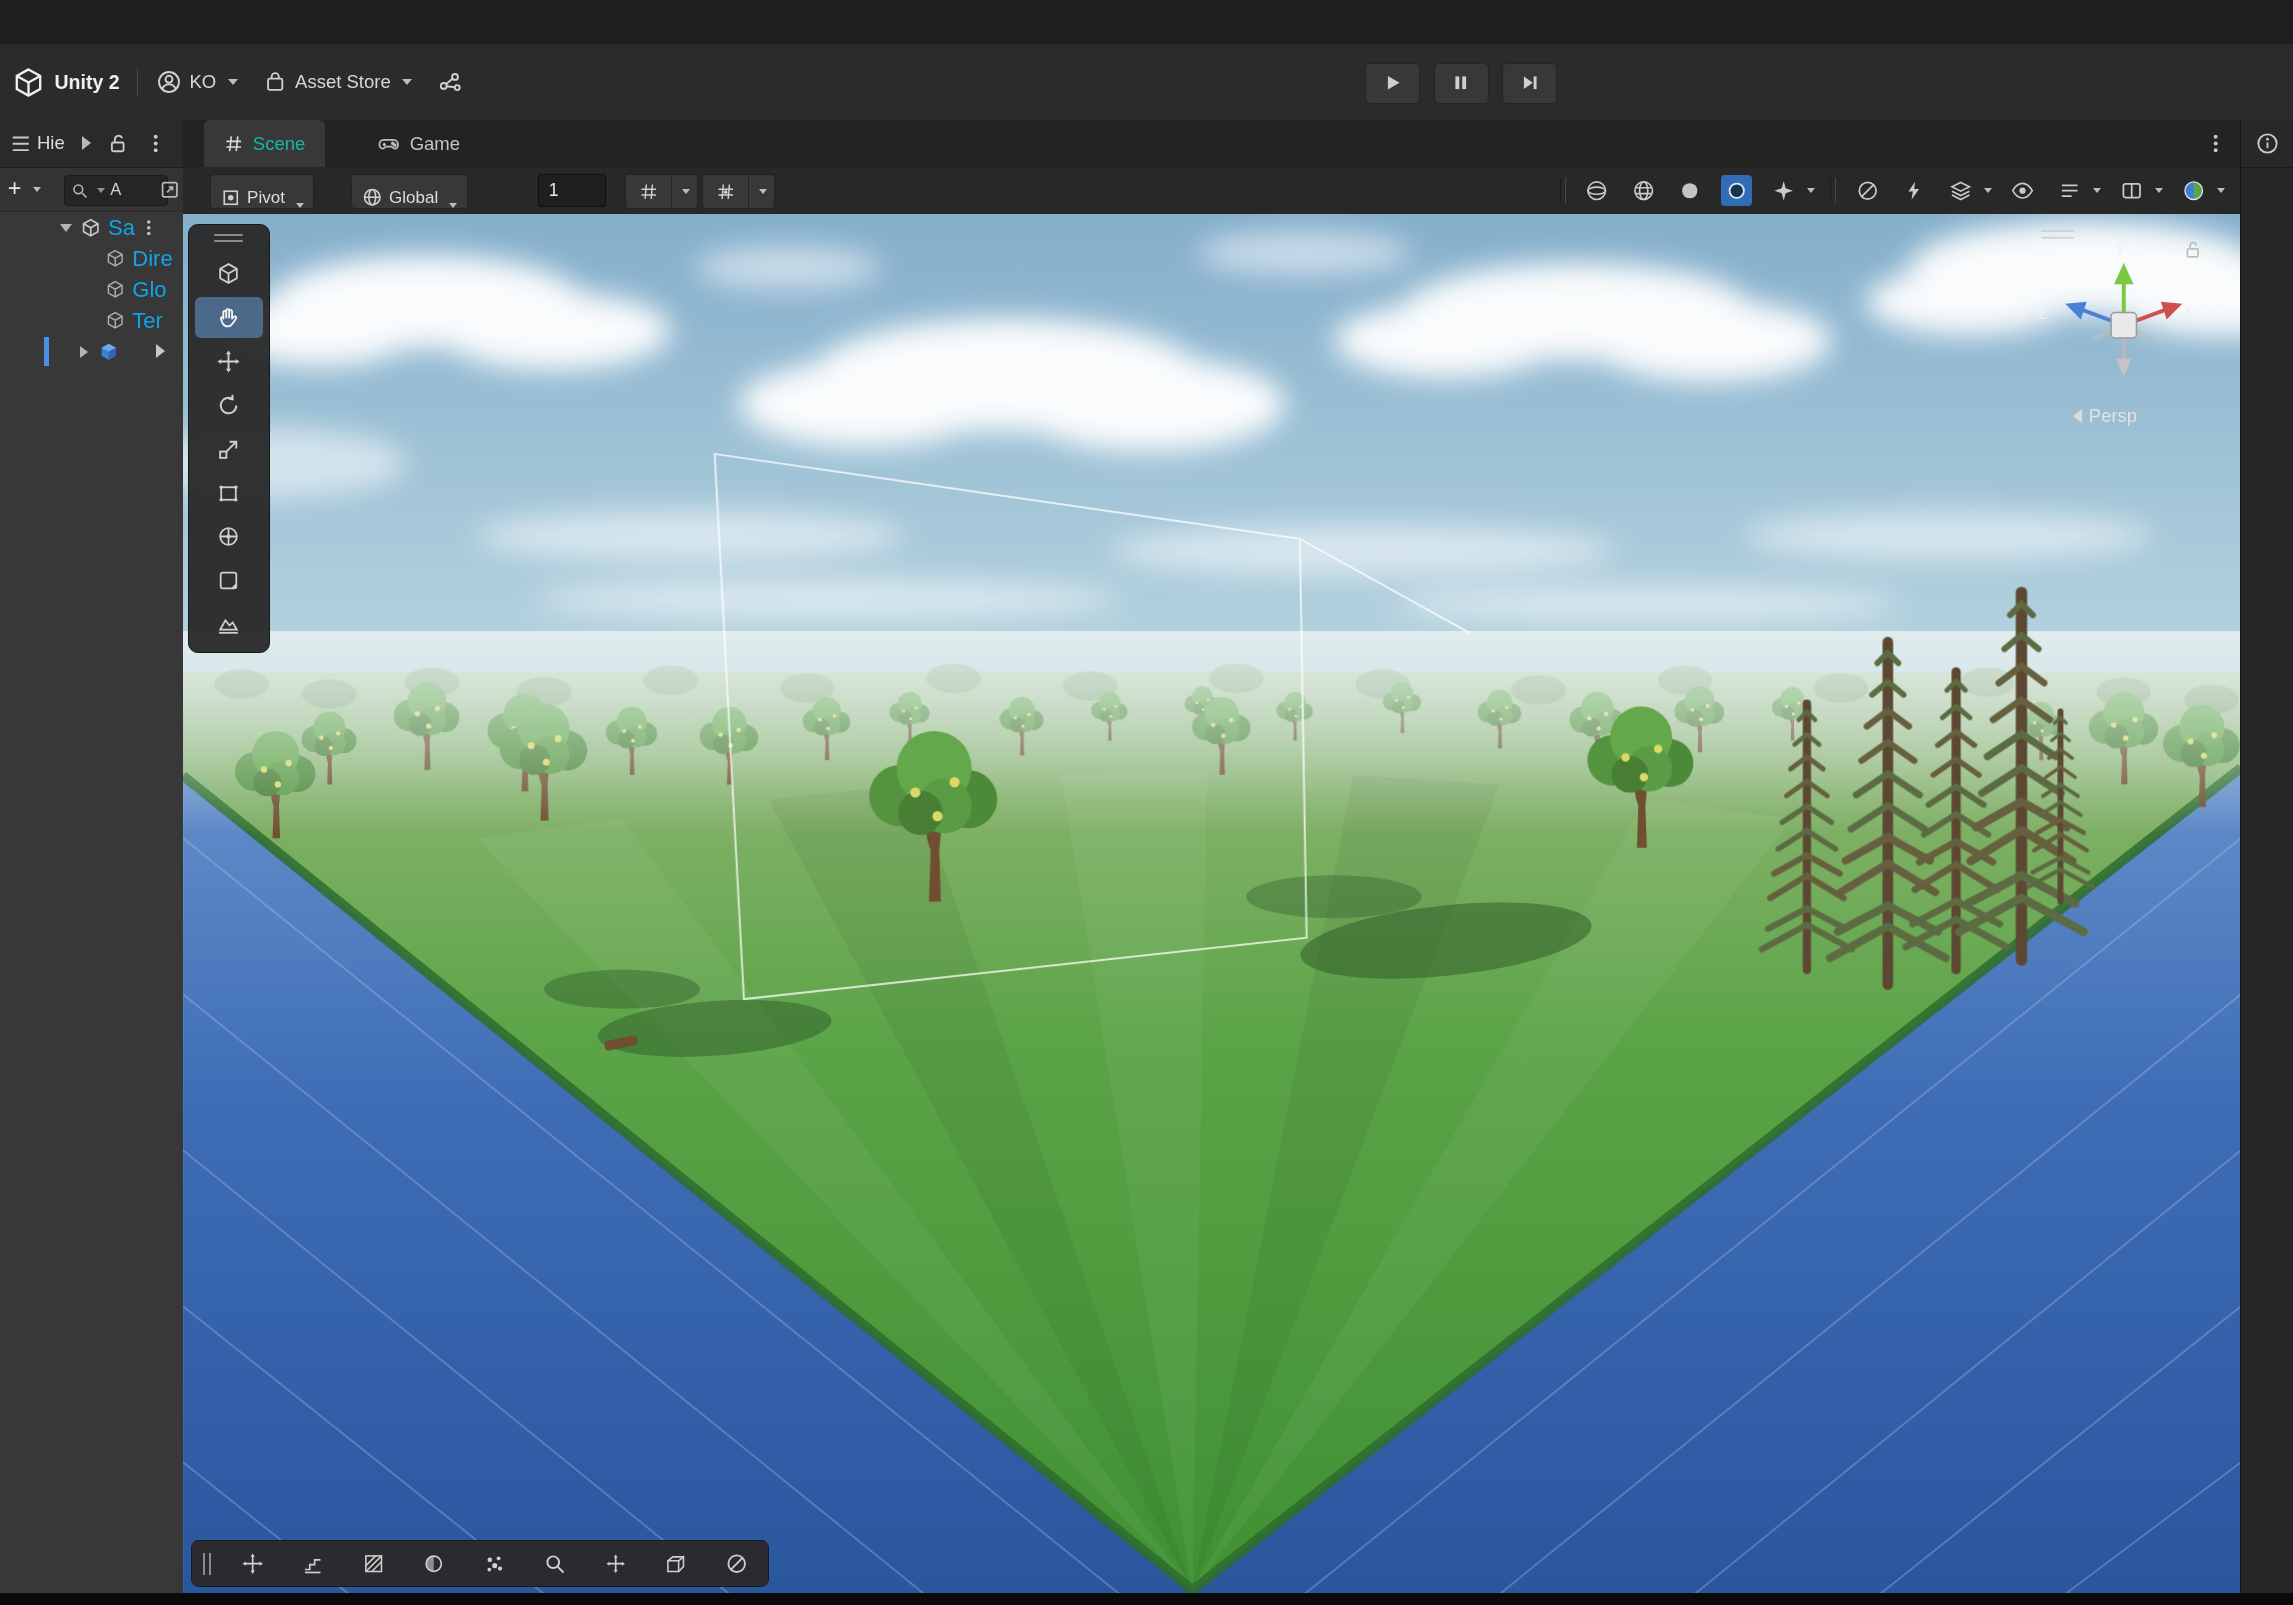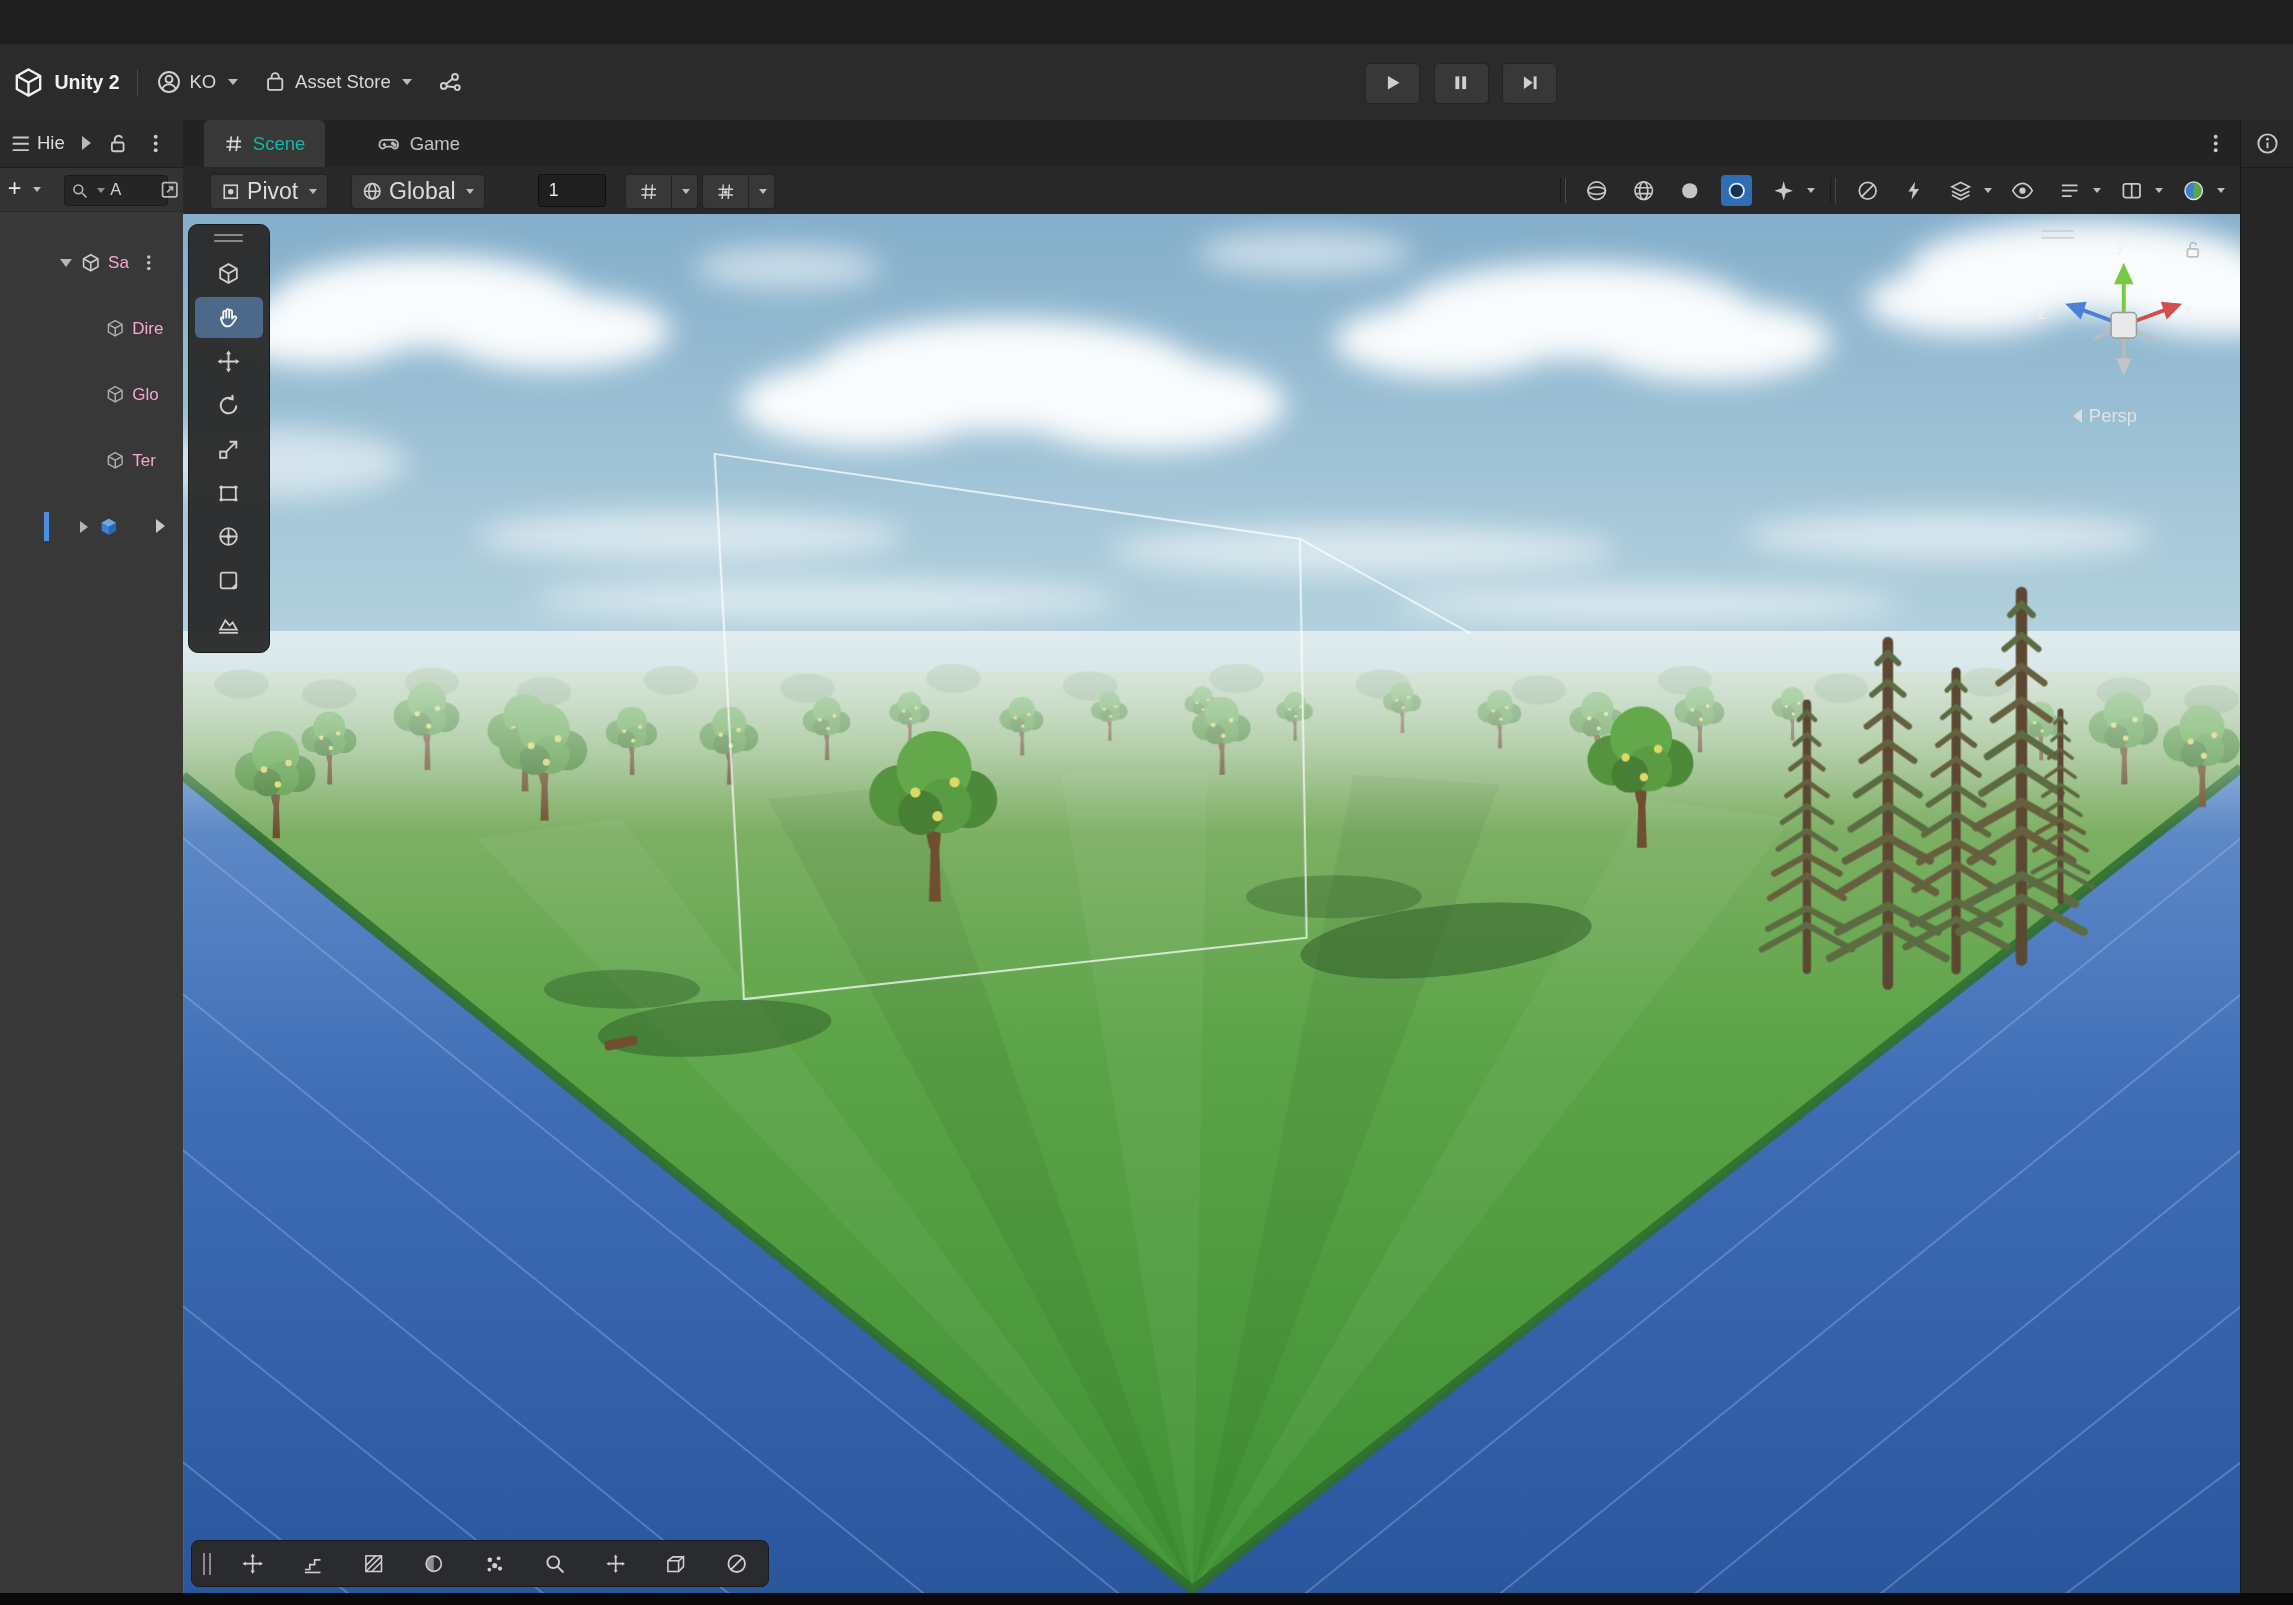--- a/index.html
+++ b/index.html
@@ -32,36 +32,36 @@
   .h-arrow{position:absolute;left:82px;top:15.6px;width:0;height:0;border-top:7.8px solid transparent;border-bottom:7.8px solid transparent;border-left:9.8px solid #b8b8b8;}
   .h-lock{position:absolute;left:107px;top:10.7px;}
   .h-kebab{position:absolute;left:144px;top:10.7px;}
   .h-tools{position:relative;height:43px;background:#333333;border-bottom:1px solid #2a2a2a;}
   .h-plus{position:absolute;left:7.8px;top:5.9px;font-size:23.4px;color:#e8e8e8;line-height:29px;}
   .h-plus-caret{position:absolute;left:29px;top:18.5px;}
   .h-search{position:absolute;left:64px;top:6.8px;width:90px;height:29px;background:#252525;border:1px solid #1a1a1a;border-radius:3.9px;display:flex;align-items:center;padding:0 5.9px;gap:4.9px;}
   .h-search .val{font-size:16.6px;color:#cfcfcf;}
   .h-pane{position:absolute;left:159px;top:9.8px;}
   .h-rows{position:relative;}
-  .hrow{position:relative;height:31px;display:flex;align-items:center;font-size:17px;color:#f9a8d4;margin-top:35px;}
+  .hrow{position:relative;height:31px;display:flex;align-items:center;font-size:22px;color:#0ea5e9;}
   .hrow .lbl{white-space:nowrap;overflow:hidden;}
   .disc-down{width:0;height:0;border-left:6.8px solid transparent;border-right:6.8px solid transparent;border-top:8.8px solid #b5b5b5;}
   .disc-right{width:0;height:0;border-top:6.8px solid transparent;border-bottom:6.8px solid transparent;border-left:8.8px solid #b5b5b5;}
   .sel-bar{position:absolute;left:44px;top:1px;width:4.9px;height:29px;background:#4a90e2;}
   .next-arrow{position:absolute;right:17.6px;top:7.8px;width:0;height:0;border-top:7.8px solid transparent;border-bottom:7.8px solid transparent;border-left:9.8px solid #c8c8c8;}
   .row-kebab{position:absolute;right:25px;top:5.9px;}
   
   .tabsrow{position:absolute;left:183px;top:120px;right:53px;height:47px;background:#232323;border-bottom:1px solid #191919;}
   .tab{position:absolute;top:0;height:47px;display:flex;align-items:center;gap:9.8px;padding:0 19.5px;font-size:18.5px;color:#c4c4c4;}
   .tab.active{left:21px;background:#383838;color:#14b8a6;border-radius:5.9px 5.9px 0 0;}
   .tab.inactive{left:174px;align-items:center;}
   .tabs-kebab{position:absolute;right:13.7px;top:10.7px;}
   
   .scenetoolbar{position:absolute;left:183px;top:167px;right:53px;height:47px;background:#282828;border-bottom:1px solid #141414;}
-  .stb-btn{position:absolute;top:6.8px;height:33px;background:#383838;border:1px solid #232323;border-radius:3.9px;display:flex;align-items:center;gap:6.8px;padding:0 9.8px;font-size:23px;color:#dcdcdc;}
+  .stb-btn{position:absolute;top:6.8px;height:33px;background:#383838;border:1px solid #232323;border-radius:3.9px;display:flex;align-items:flex-end;gap:6.8px;padding:0 9.8px;font-size:17px;color:#dcdcdc;}
   .numfield{position:absolute;top:6.8px;left:355px;width:68px;height:33px;background:#1f1f1f;border:1px solid #0f0f0f;border-radius:2.9px;font-size:17.6px;color:#e8e8e8;display:flex;align-items:center;padding-left:9.8px;box-sizing:border-box;}
   .splitbtn{position:absolute;top:6.8px;height:33px;display:flex;}
   .splitbtn .main{width:45px;height:33px;background:#383838;border:1px solid #232323;border-radius:3.9px 0 0 3.9px;display:flex;align-items:center;justify-content:center;}
   .splitbtn .dd{width:25px;height:33px;background:#383838;border:1px solid #232323;border-left:none;border-radius:0 3.9px 3.9px 0;display:flex;align-items:center;justify-content:center;}
   .stb-right{position:absolute;right:15.6px;top:6.8px;height:33px;display:flex;align-items:center;gap:15.6px;}
   .tgl{width:31px;height:31px;display:flex;align-items:center;justify-content:center;border-radius:3.9px;}
   .tgl.on{background:#2f6db5;}
   .tglgroup{display:flex;align-items:center;gap:3.9px;}
   .sep2{width:3.9px;height:25px;border-left:1px solid #1a1a1a;border-right:1px solid #484848;}
   

